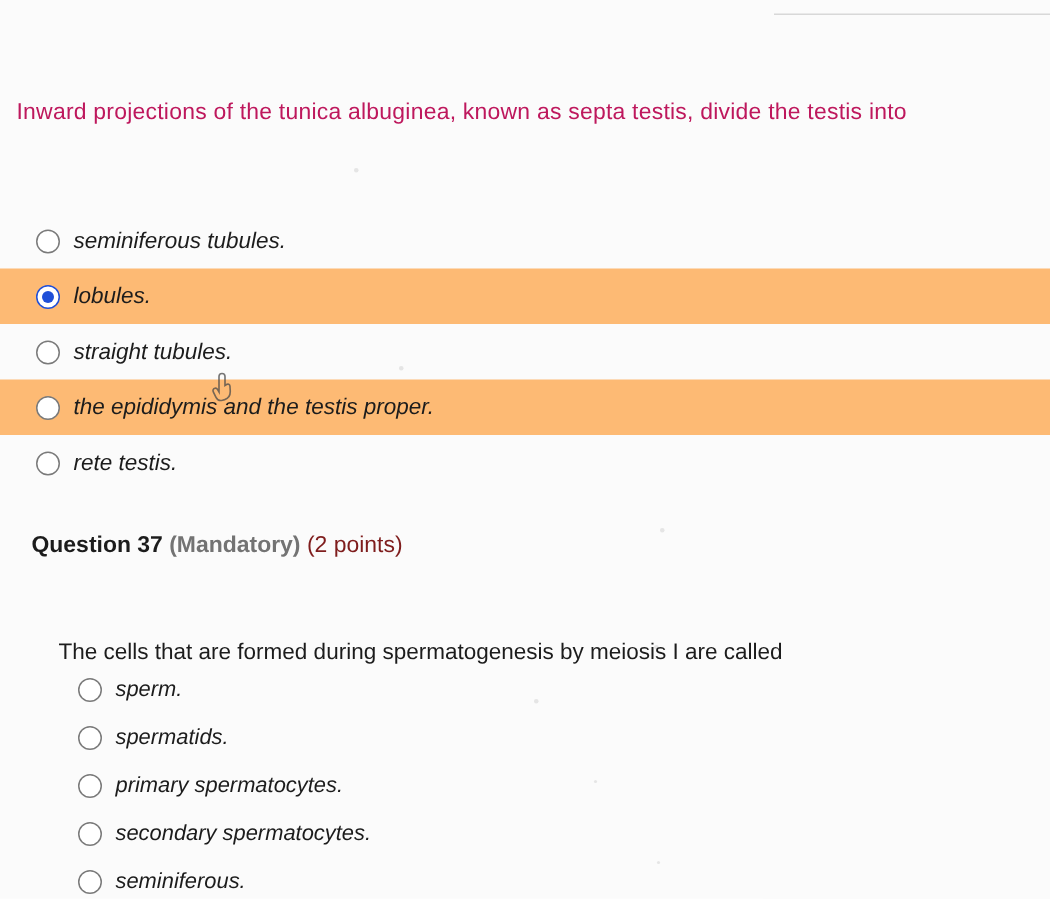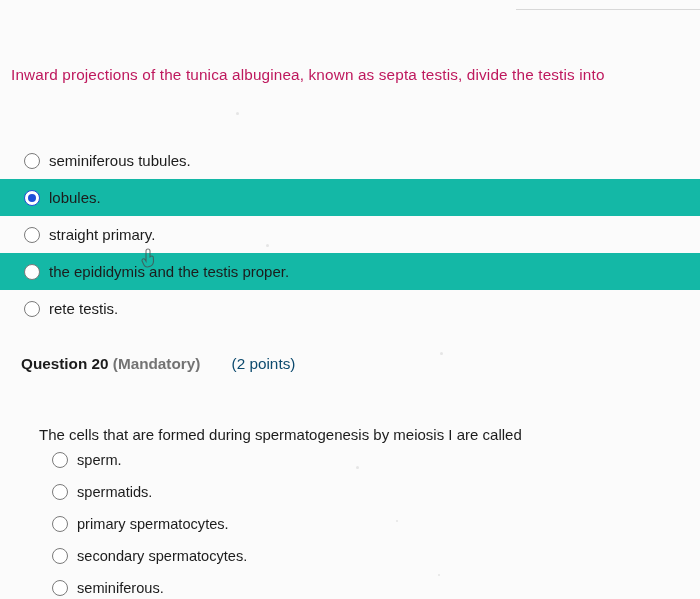--- a/index.html
+++ b/index.html
@@ -45,23 +45,24 @@
     left: 0;
     width: 700px;
   }
   .choice-row {
     position: relative;
     display: flex;
     align-items: center;
     height: 37px;
     padding-left: 24px;
     box-sizing: border-box;
+    font-style: italic;
   }
   .choice-row.shaded {
-    background: #14b8a6;
+    background: #fdba74;
   }
   .radio {
     width: 16px;
     height: 16px;
     border-radius: 50%;
     border: 1.4px solid #7a7a7a;
     background: #ffffff;
     box-sizing: border-box;
     flex: 0 0 auto;
     position: relative;
@@ -96,22 +97,21 @@
   }
   .q24-header .qnum {
     font-weight: bold;
   }
   .q24-header .mandatory {
     font-weight: bold;
     color: #737373;
   }
   .q24-header .points {
     font-weight: normal;
-    color: #0c4a6e;
-    margin-left: 27px;
+    color: #7f1d1d;
   }
   .q24-stem {
     position: absolute;
     top: 392px;
     left: 39px;
     width: 640px;
     font-size: 15px;
     line-height: 22px;
     color: #1c1c1c;
     margin-top: 32px;
@@ -169,41 +169,41 @@
       <span class="choice-label">seminiferous tubules.</span>
     </div>
 
     <div class="choice-row shaded">
       <span class="radio selected"></span>
       <span class="choice-label">lobules.</span>
     </div>
 
     <div class="choice-row">
       <span class="radio"></span>
-      <span class="choice-label">straight primary.</span>
+      <span class="choice-label">straight tubules.</span>
     </div>
 
     <div class="choice-row shaded">
       <span class="radio"></span>
       <span class="choice-label">the epididymis and the testis proper.</span>
     </div>
 
     <div class="choice-row">
       <span class="radio"></span>
       <span class="choice-label">rete testis.</span>
     </div>
 
   </div>
 
   <svg class="cursor-icon" viewBox="0 0 18 20">
     <path d="M6 3 C6 1.8 7 1 8 1 C9 1 10 1.8 10 3 L10 9 L11 8.3 C12 7.7 13.2 8.2 13.3 9.3 L13.5 12.6 C13.6 15.3 12.2 17.6 9.8 18.4 L8.4 18.8 C6.6 19.3 4.8 18.5 4 16.9 L2.2 13.2 C1.7 12.2 2.2 11 3.3 10.8 C4 10.7 4.7 11 5 11.6 L6 13.3 Z" fill="none" stroke="#4a4a4a" stroke-width="1.1"></path>
   </svg>
 
   <div class="q24-header">
-    <span class="qnum">Question 20</span><span>&nbsp;</span><span class="mandatory">(Mandatory)</span><span>&nbsp;</span><span class="points">(2 points)</span>
+    <span class="qnum">Question 37</span><span>&nbsp;</span><span class="mandatory">(Mandatory)</span><span>&nbsp;</span><span class="points">(2 points)</span>
   </div>
 
   <div class="q24-stem">The cells that are formed during spermatogenesis by meiosis I are called</div>
 
   <div class="choices-24">
 
     <div class="choice-row">
       <span class="radio"></span>
       <span class="choice-label">sperm.</span>
     </div>

